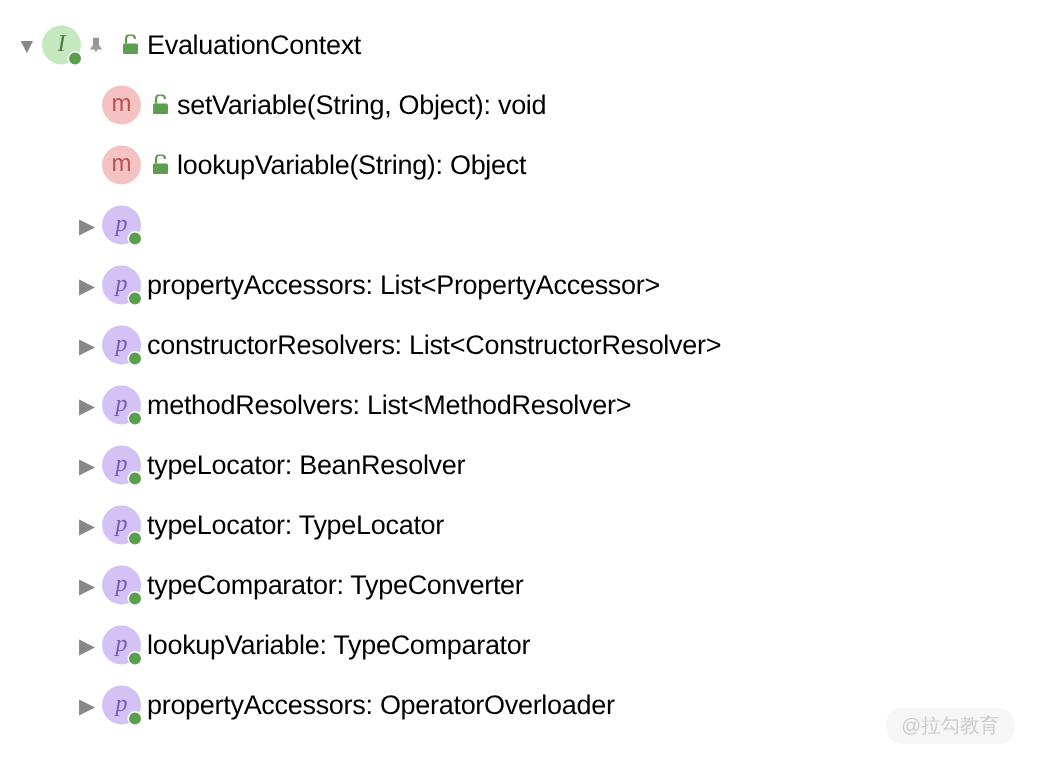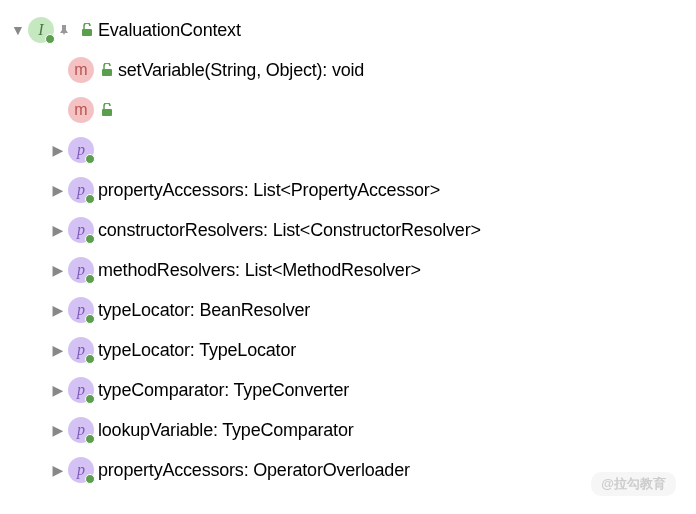--- a/index.html
+++ b/index.html
@@ -86,21 +86,20 @@
     }
     .watermark {
       position: absolute;
       bottom: 18px;
       right: 20px;
       color: #ccc;
       font-size: 13px;
       background: rgba(240,240,240,0.6);
       padding: 3px 10px;
       border-radius: 10px;
-      font-weight: bold;
     }
   </style>
 </head>
 <body>
 
 <div class="row">
   <span class="arrow">▼</span>
   <span class="icon interface">I</span>
   <span class="pin">
     <svg width="10" height="10" viewBox="0 0 10 10">
@@ -130,20 +129,21 @@
     </div>
     <div class="row child">
       <span class="noarrow"></span>
       <span class="icon method">m</span>
       <span class="lock">
         <svg width="12" height="14" viewBox="0 0 12 14">
           <path d="M3 6 V3 a3 3 0 0 1 6 0" stroke="#5b9e4d" stroke-width="1.5" fill="none"></path>
           <rect x="1" y="6" width="10" height="7" rx="1" fill="#5b9e4d"></rect>
         </svg>
       </span>
+      <span class="label">lookupVariable(String): Object</span>
     </div>
     <div class="row child">
       <span class="arrow">▶</span>
       <span class="icon property">p</span>
     </div>
     <div class="row child">
       <span class="arrow">▶</span>
       <span class="icon property">p</span>
       <span class="label">propertyAccessors: List&lt;PropertyAccessor&gt;</span>
     </div>

